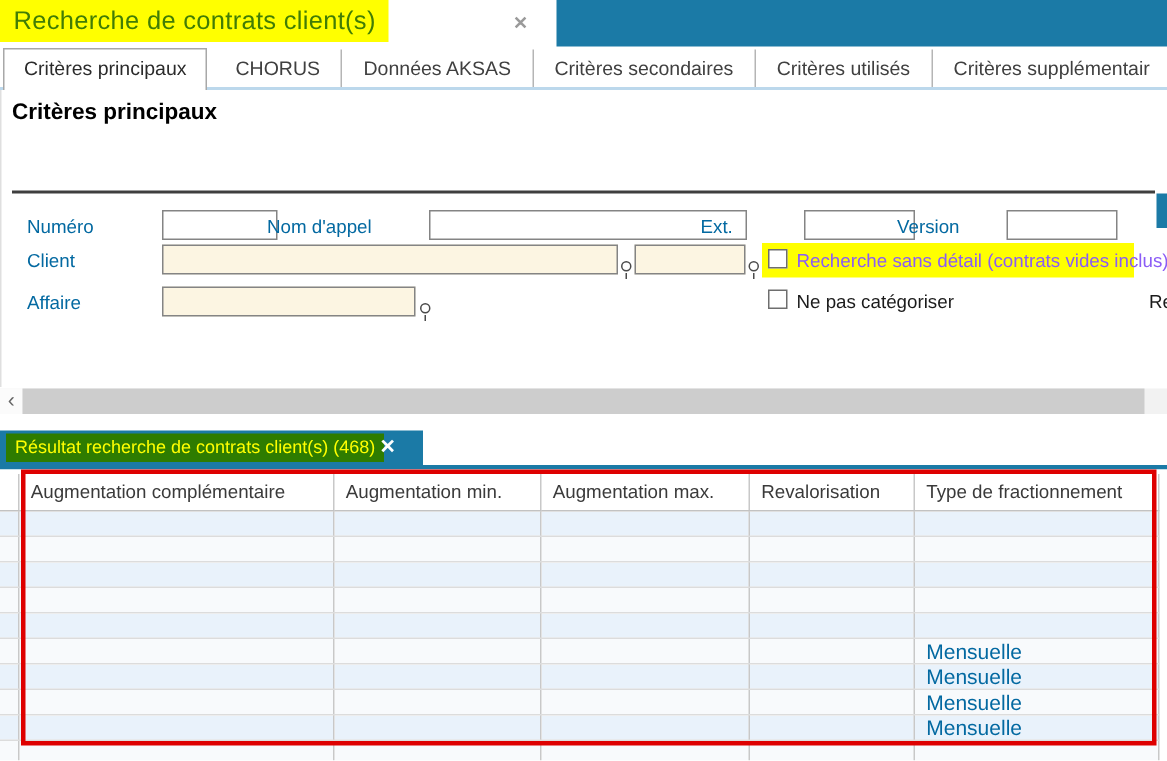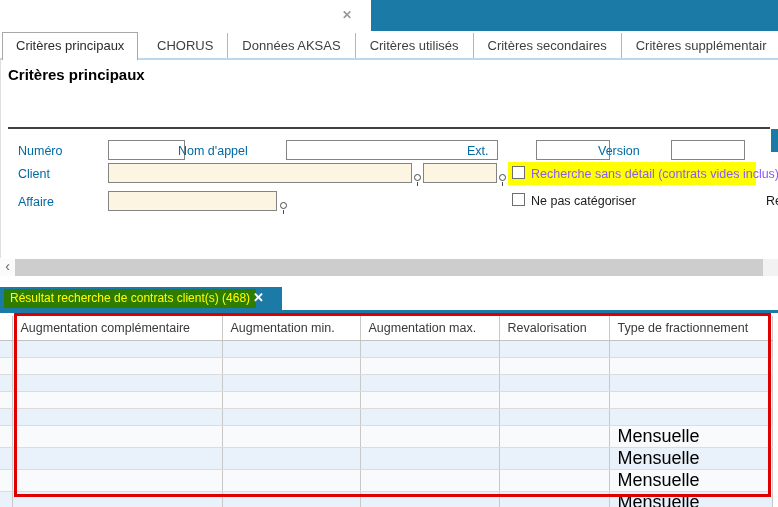--- a/index.html
+++ b/index.html
@@ -55,43 +55,44 @@
   
   .res-wrap { position:absolute; left:0; top:313px; width:778px; height:194px; overflow:hidden; background:#fff; }
   .res-wrap table { position:absolute; left:0; top:3px; width:772px; border-collapse:collapse; table-layout:fixed; }
   .res-wrap th {
     height:24px; background:#fff; font-weight:normal; font-size:12.5px; color:#3a3a3a;
     text-align:left; padding:0 0 0 8px; border-right:1px solid #c8c8c8; border-bottom:1px solid #c2c2c2;
     white-space:nowrap; overflow:hidden;
   }
   .res-wrap th.gut, .res-wrap td.gut { padding:0; }
   .res-wrap td {
-    height:17px; font-size:18px; color:#000000; padding:0 0 0 8px;
+    height:17px; font-size:14px; color:#0369a1; padding:0 0 0 8px;
     border-right:1px solid #c8c8c8; border-bottom:1px solid #dcdcdc;
     white-space:nowrap; overflow:hidden;
   }
   .res-wrap tbody tr:nth-child(odd) td { background:#e9f2fb; }
   .res-wrap tbody tr:nth-child(even) td { background:#f8fafc; }
   .red-box { position:absolute; left:14px; top:313px; width:757px; height:184px; border:3px solid #de0000; pointer-events:none; z-index:5; }
 </style>
 </head>
 <body>
 
 <div class="screen">
 
+  <div class="doc-title">Recherche de contrats client(s)</div>
   <div class="doc-close">✕</div>
   <div class="blue-cap"></div>
 
   <div class="tab-underline"></div>
   <div class="tab-active">Critères principaux</div>
   <div class="tabs-rest">
     <span class="tab">CHORUS</span>
     <span class="tab">Données AKSAS</span>
+    <span class="tab">Critères secondaires</span>
     <span class="tab">Critères utilisés</span>
-    <span class="tab">Critères secondaires</span>
     <span class="tab">Critères supplémentair</span>
   </div>
 
   <div class="panel-edge"></div>
   <div class="page-heading">Critères principaux</div>
   <div class="section-rule"></div>
   <div class="blue-strip"></div>
 
   <div class="flabel" style="left:18px; top:144px; width:80px;">Numéro</div>
   <input class="tbx" style="left: 108px; top: 140px; width: 77px;" value="">

